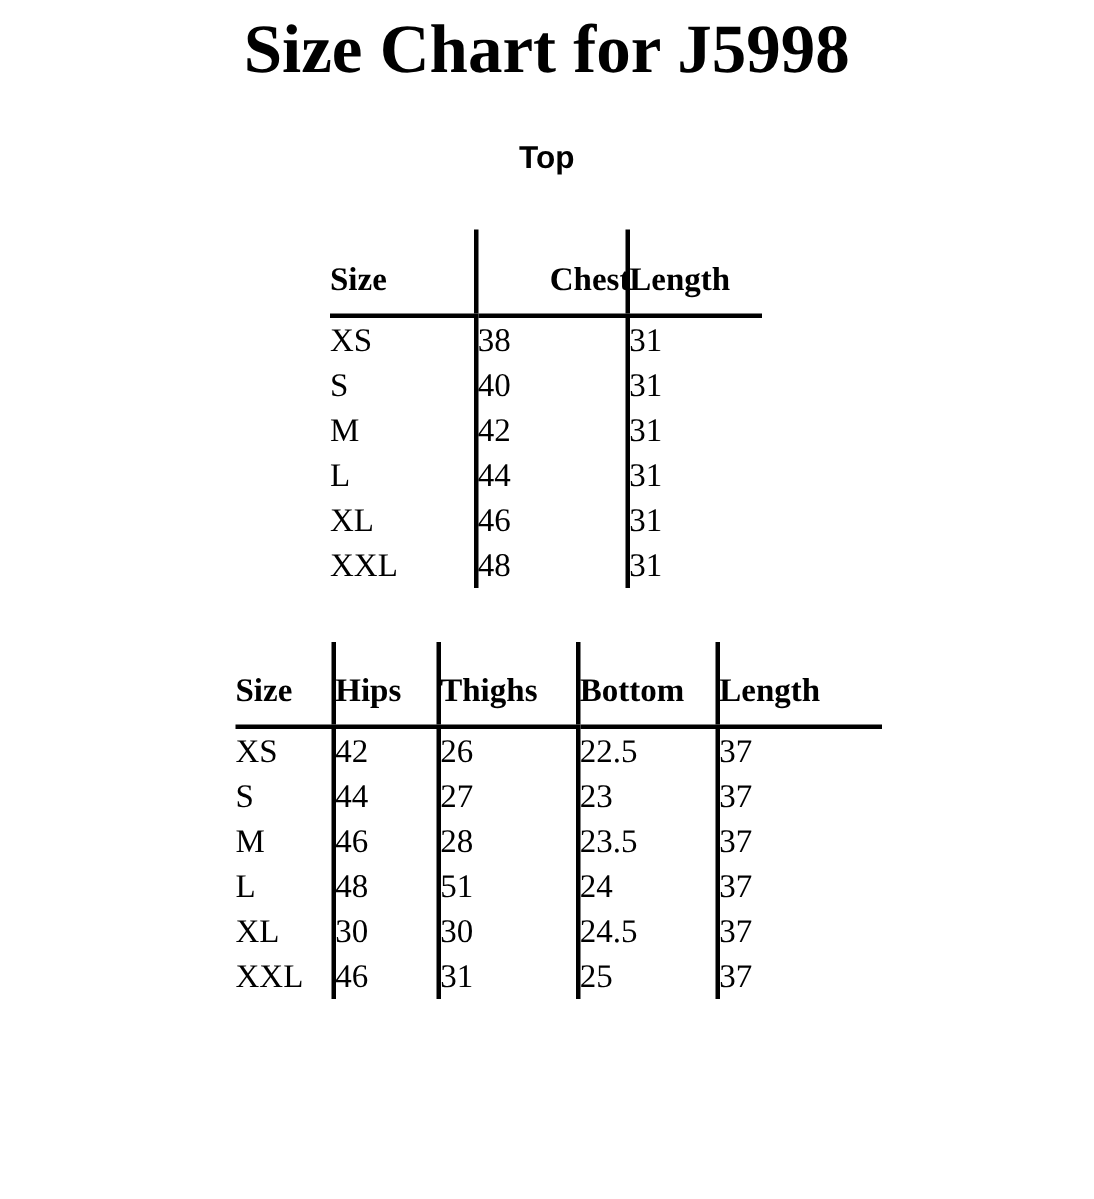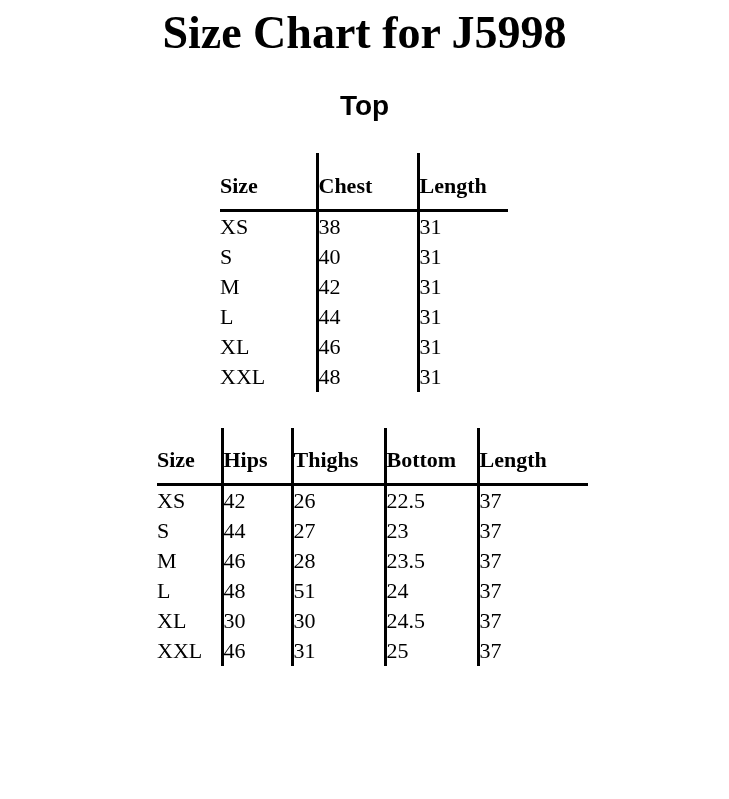--- a/index.html
+++ b/index.html
@@ -19,21 +19,21 @@
     font-size: 46px;
     font-weight: bold;
     line-height: 1;
     text-align: center;
     letter-spacing: 0px;
   }
 
   .section-label {
     font-family: "Liberation Sans", sans-serif;
     font-weight: bold;
-    font-size: 28px;
+    font-size: 21px;
     line-height: 21px;
     text-align: center;
   }
   .label-top  { margin-top: 39px; }
   .label-pant { margin-top: 38px; }
 
   table.size-table {
     border-collapse: collapse;
     table-layout: fixed;
     font-family: "Liberation Serif", serif;
@@ -51,21 +51,21 @@
     font-weight: bold;
     height: 57px;
     vertical-align: bottom;
     padding-bottom: 10px;
     border-bottom: 3px solid #000000;
   }
   .size-table td { height: 30px; line-height: 30px; font-weight: normal; }
   .size-table th + th, .size-table td + td { border-left: 3px solid #000000; }
 
   .top-table  th:nth-child(1) { width: 97px; }
-  .top-table  th:nth-child(2) { width: 101px; }
+  .top-table  th:nth-child(2) { width: 101px; padding-left: 48px; }
   .top-table  th:nth-child(3) { width: 90px; }
   .pant-table th:nth-child(1) { width: 65px; }
   .pant-table th:nth-child(2) { width: 70px; }
   .pant-table th:nth-child(3) { width: 93px; }
   .pant-table th:nth-child(4) { width: 93px; }
   .pant-table th:nth-child(5) { width: 110px; }
 
   .footnote {
     margin-top: 19px;
     font-family: "Liberation Serif", serif;

